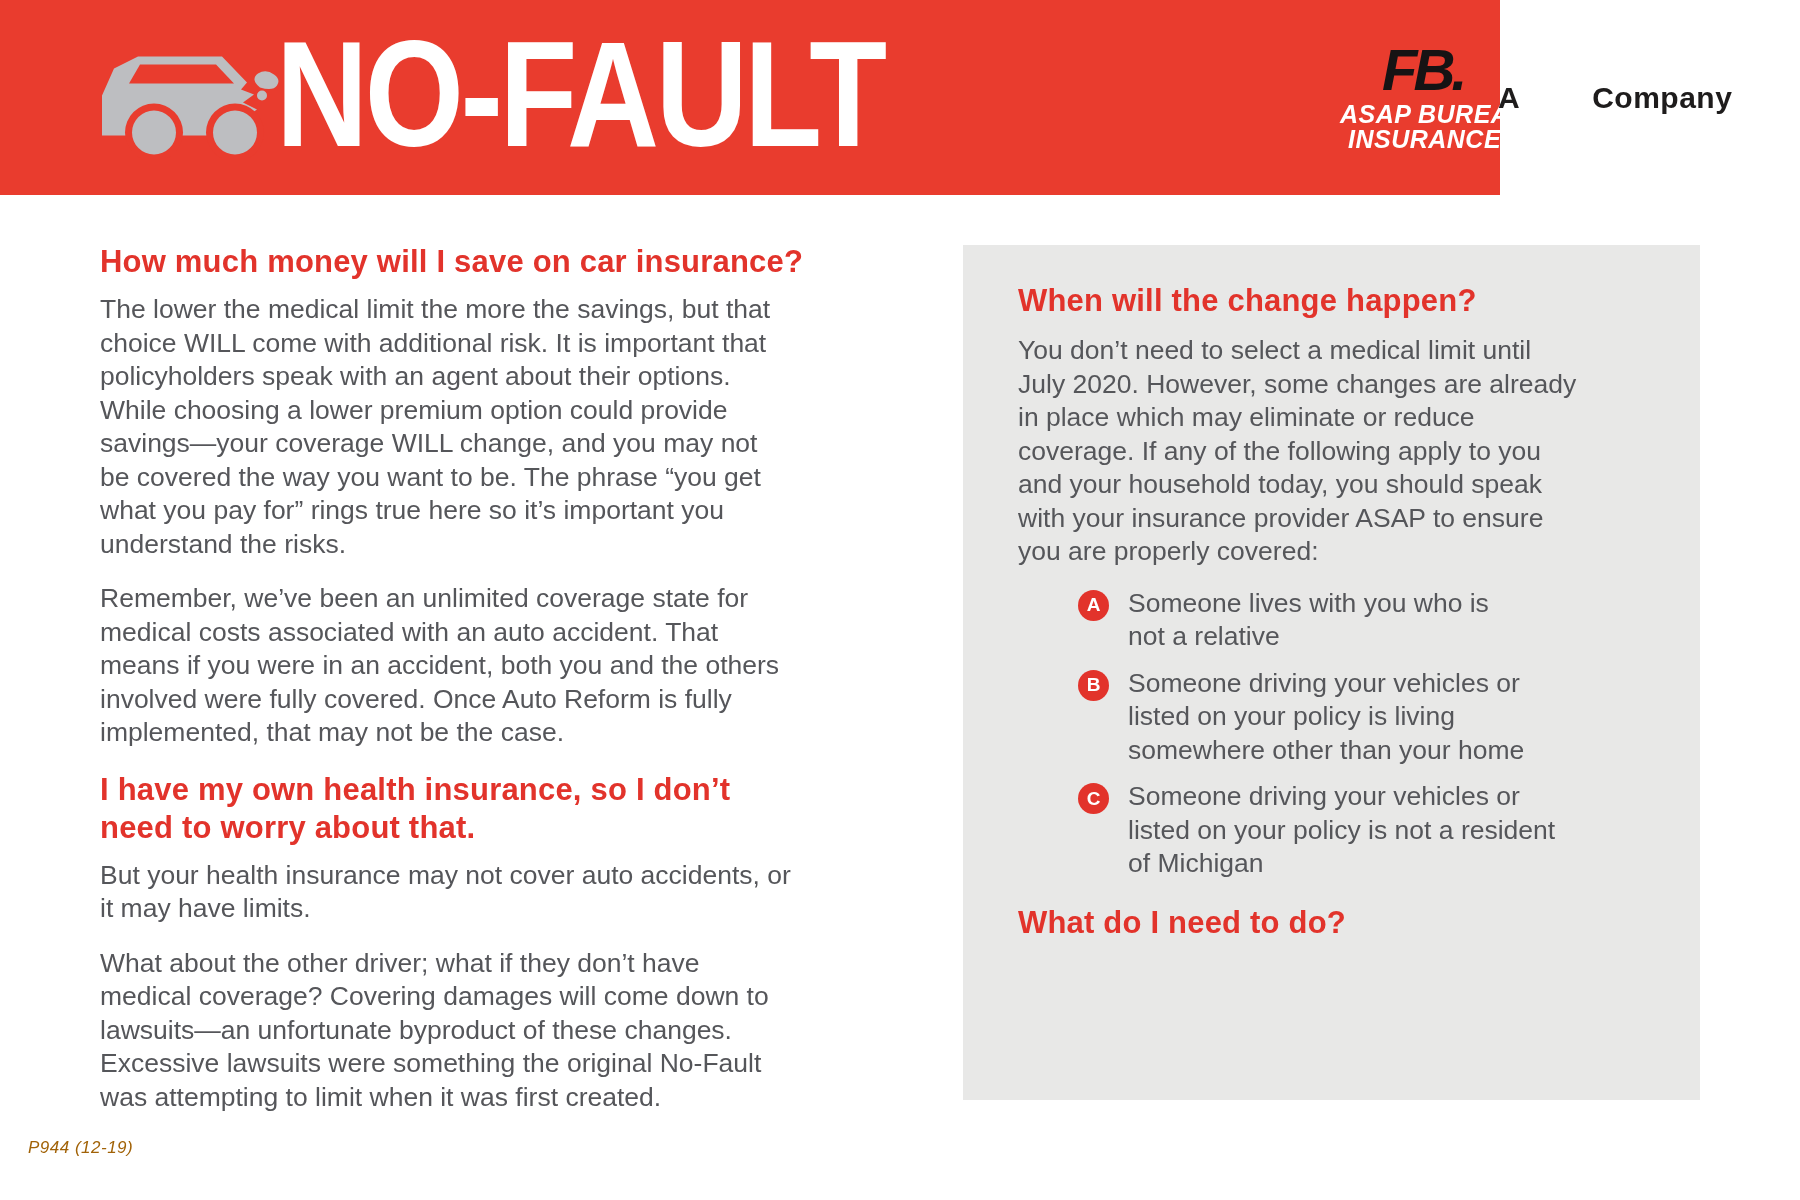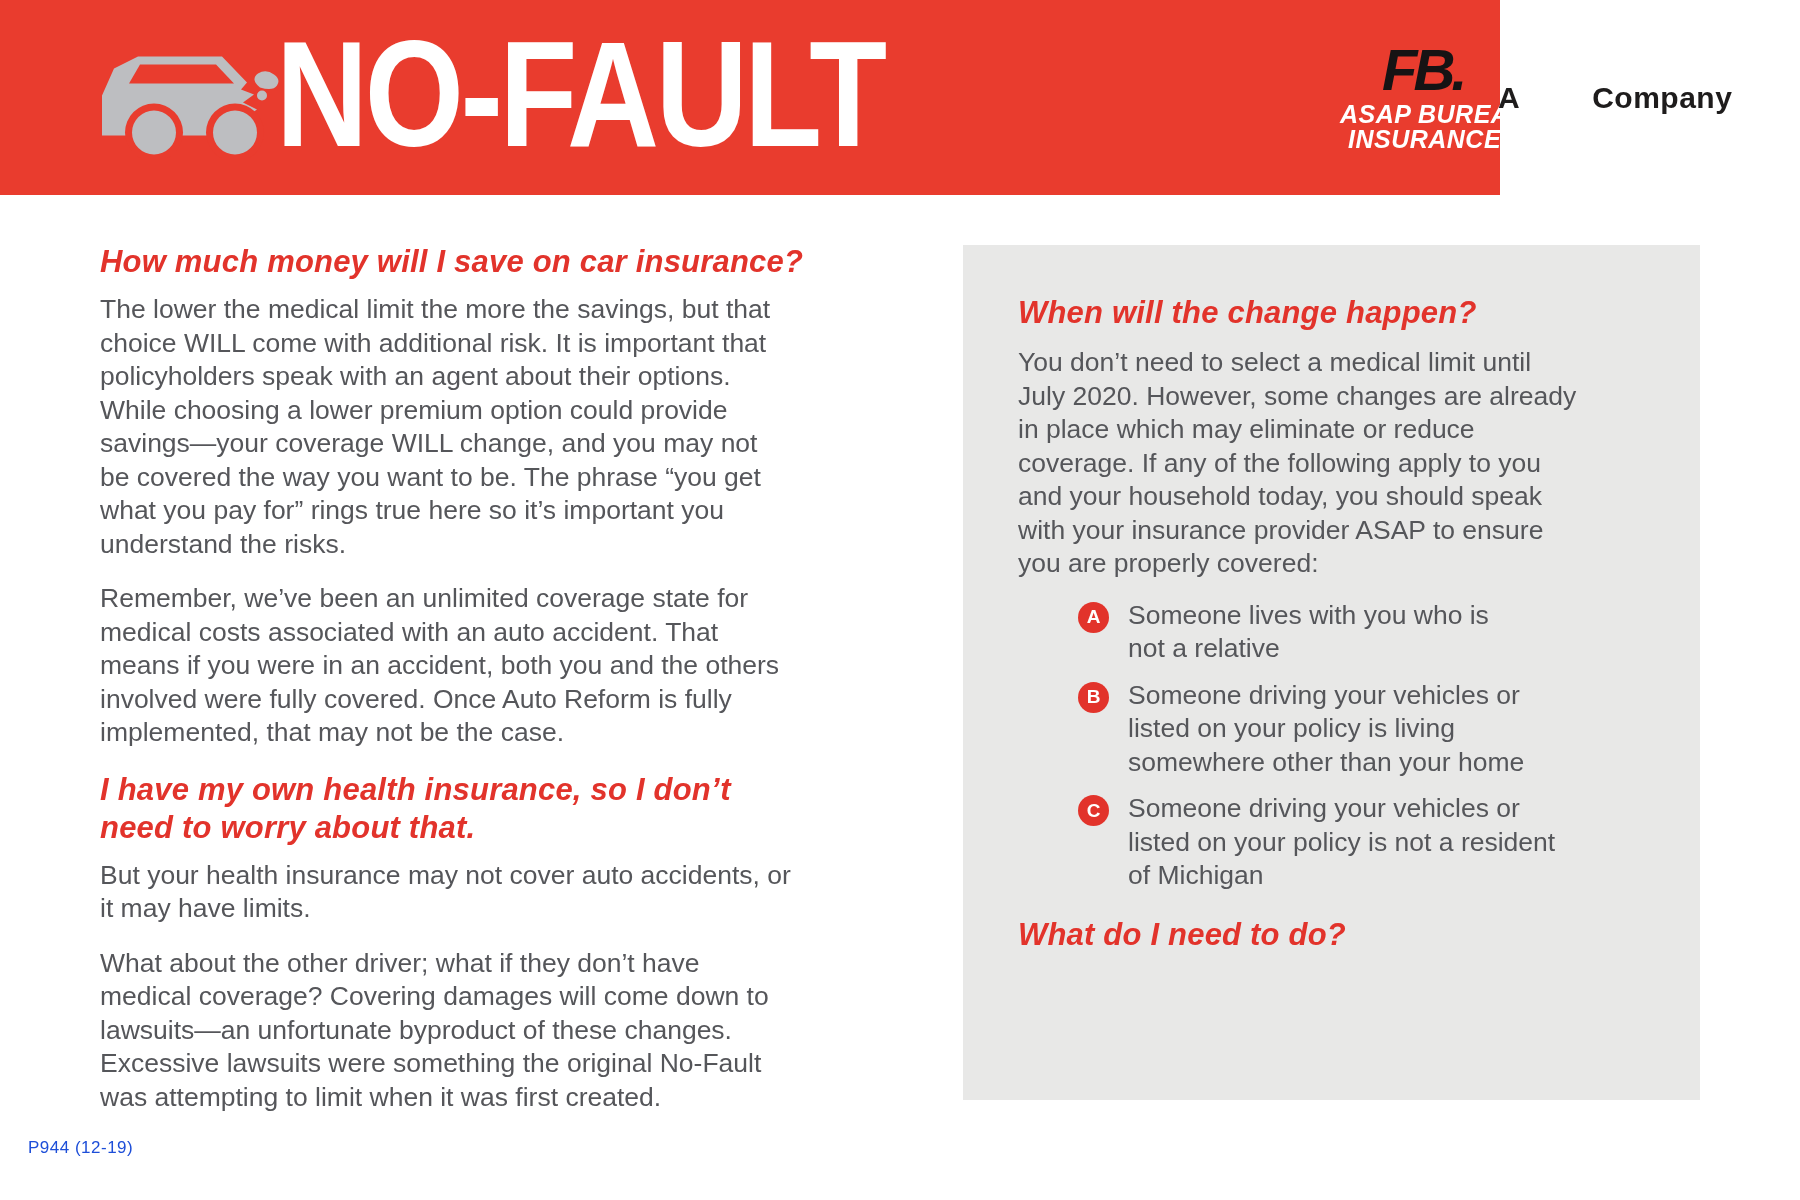--- a/index.html
+++ b/index.html
@@ -26,38 +26,38 @@
     letter-spacing:-4px;white-space:nowrap;line-height:1;
   }
   .fb-logo{position:absolute;left:1339px;top:42px;width:190px;text-align:center;color:var(--white);}
   .fb-emblem{display:block;margin:0 auto 4px auto;width:104px;height:56px;}
   .fb-line{font-size:25px;font-weight:bold;font-style:italic;letter-spacing:0.5px;line-height:25px;white-space:nowrap;}
   .company-tag{position:absolute;left:1498px;top:52px;height:92px;display:flex;align-items:center;gap:8px;color:var(--ink-black);}
   .company-word{font-size:30px;font-weight:bold;letter-spacing:0.5px;}
   .mi-icon{width:56px;height:78px;margin-top:-4px;}
 
   
-  .h-red{color:var(--heading-red);font-size:31px;font-weight:bold;line-height:38px;letter-spacing:0.2px;font-style:italic;}
+  .h-red{color:var(--heading-red);font-size:31px;font-weight:bold;line-height:38px;letter-spacing:0.2px;}
   .body-text{color:var(--body-gray);font-size:26.5px;line-height:33.5px;white-space:pre-line;}
   .preline{white-space:pre-line;}
 
   .left-col{position:absolute;left:100px;top:243px;width:830px;}
   .left-col .h-red{margin-bottom:12px;}
   .left-col .body-text{margin-bottom:21px;}
   .left-col .section-2{margin-top:6px;}
 
-  .right-box{position:absolute;left:963px;top:245px;width:737px;height:855px;background:var(--box-bg);padding:49px 55px 0 55px;overflow:hidden;}
+  .right-box{position:absolute;left:963px;top:245px;width:737px;height:855px;background:var(--box-bg);padding:37px 55px 0 55px;overflow:hidden;}
   .right-box .h-red{margin-bottom:14px;}
   .right-box .intro{margin-bottom:18px;}
   .abc-list{margin-left:60px;margin-bottom:10px;}
   .abc-item{display:flex;align-items:flex-start;gap:19px;margin-bottom:13px;}
   .abc-badge{flex:0 0 auto;width:31px;height:31px;margin-top:3px;border-radius:50%;background:var(--heading-red);
              color:var(--white);font-size:19px;font-weight:bold;display:flex;align-items:center;justify-content:center;}
   .right-box .h2{margin-top:23px;}
-  .footer-code{position:absolute;left:28px;top:1138px;font-size:17px;color:#1d4ed8;letter-spacing:0.5px;}
+  .footer-code{position:absolute;left:28px;top:1138px;font-size:17px;color:#a16207;letter-spacing:0.5px;font-style:italic;}
 </style>
 </head>
 <body>
 
 <div class="page">
 
   <header class="banner">
 
     <svg class="car-icon" viewBox="0 0 210 120" xmlns="http://www.w3.org/2000/svg">
       <path fill="#BDBEC1" d="M10,100 L10,60 L22,33 L46,21 L130,21 L155,47

